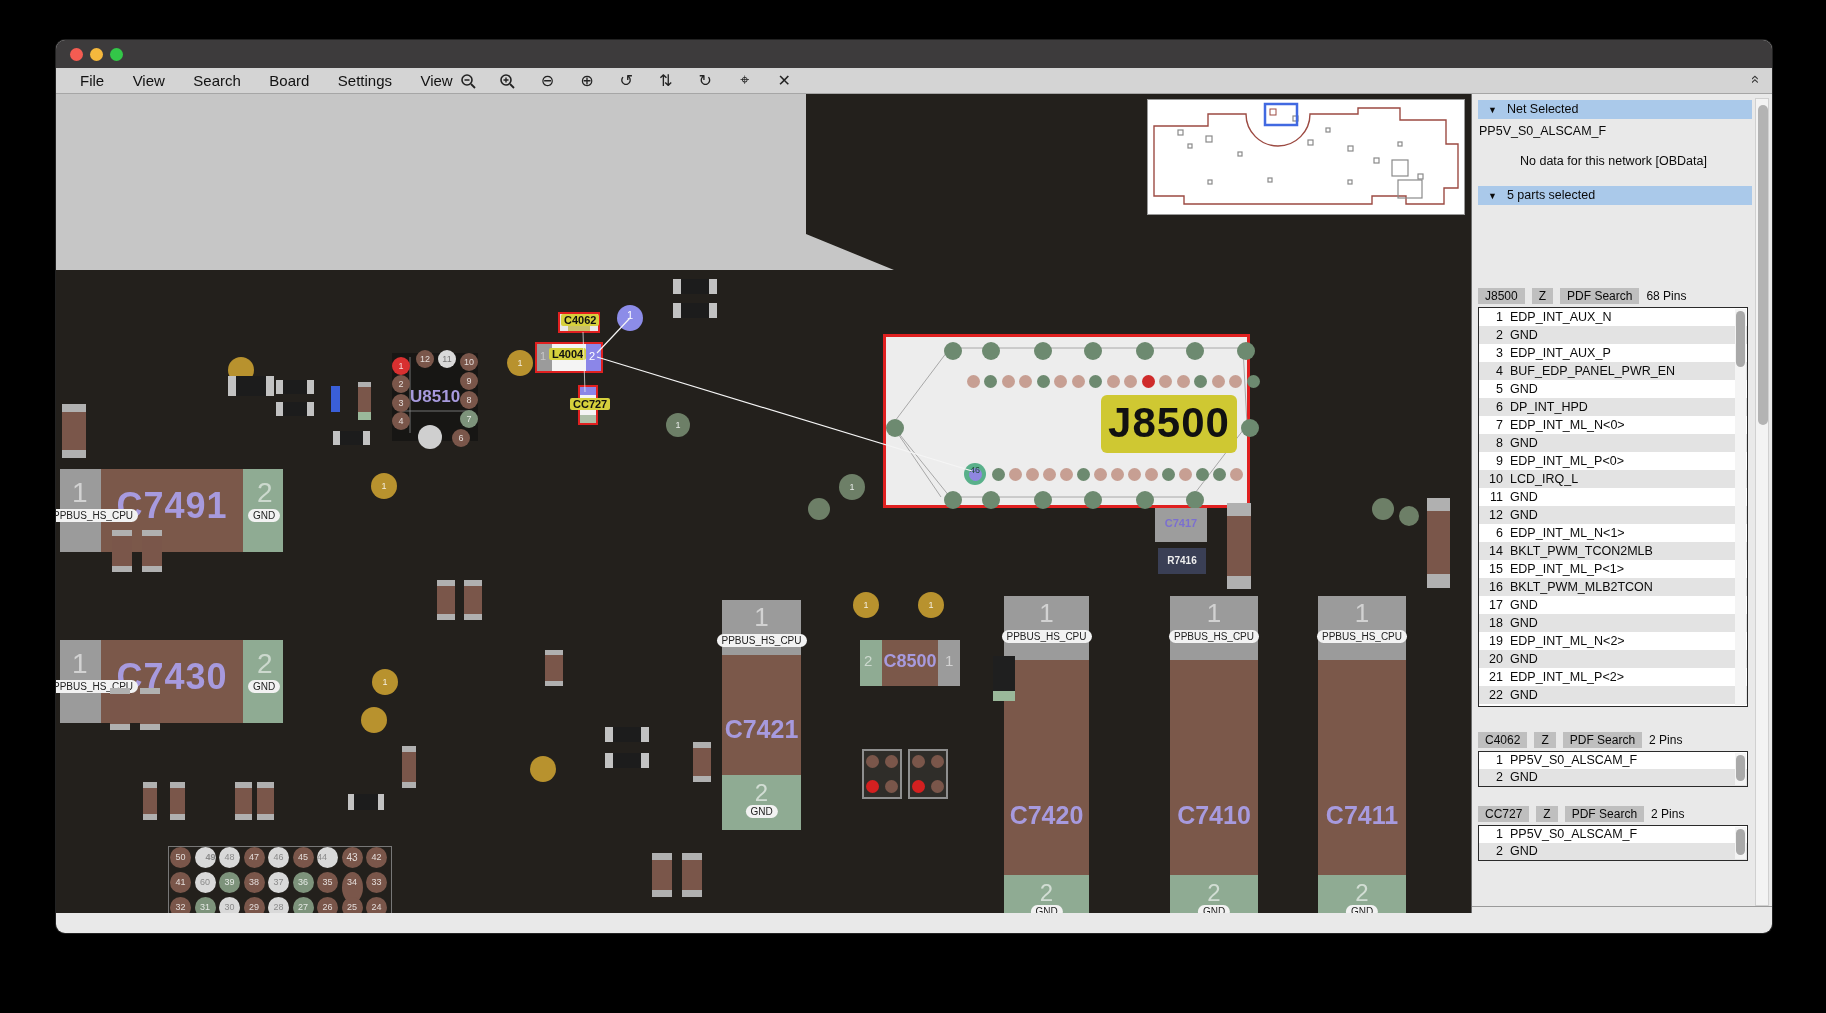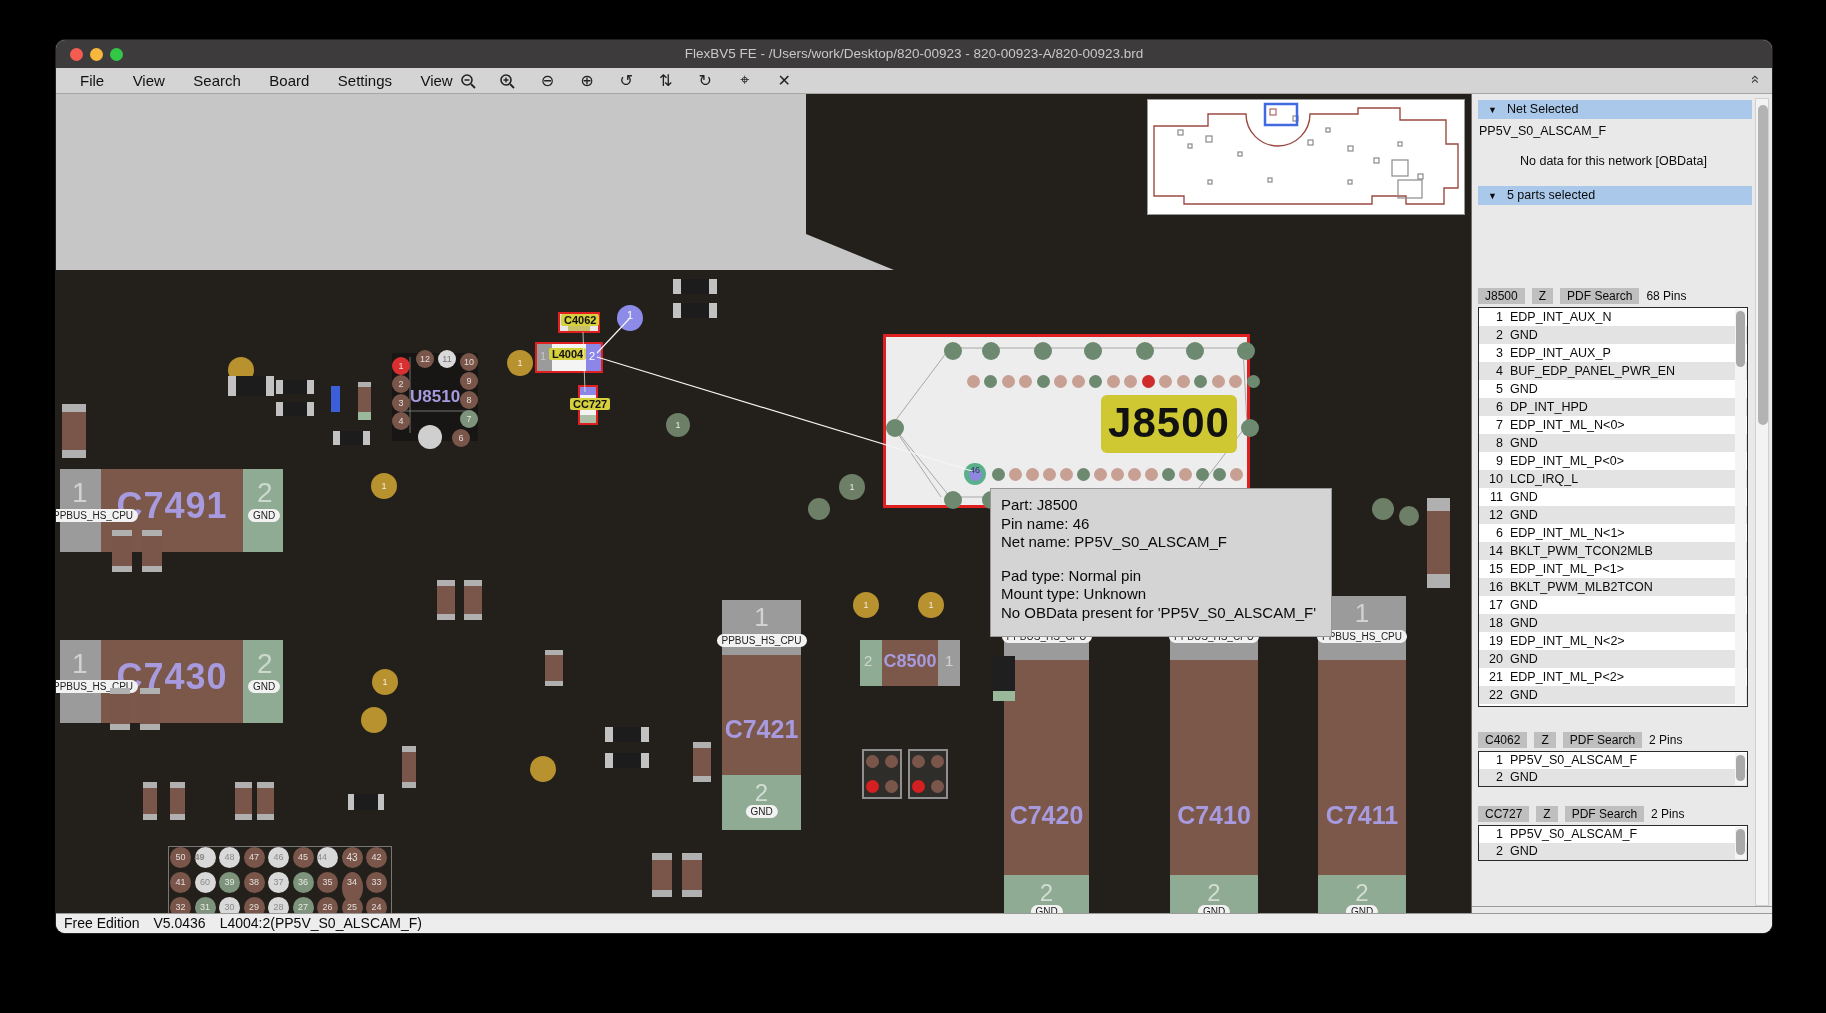--- a/index.html
+++ b/index.html
@@ -83,21 +83,20 @@
 </head>
 <body>
 
 <div id="desktop">
   <div id="win" class="abs">
 
     <div id="titlebar" class="abs">
       <div class="tlight abs" style="left:14px;background:#f45c52;"></div>
       <div class="tlight abs" style="left:34px;background:#f5b83d;"></div>
       <div class="tlight abs" style="left:54px;background:#33c748;"></div>
-      <div id="title-text" class="abs">FlexBV5 FE - /Users/work/Desktop/820-00923 - 820-00923-A/820-00923.brd</div>
     </div>
 
     <div id="menubar" class="abs">
       <span class="menu-item">File</span>
       <span class="menu-item">View</span>
       <span class="menu-item">Search</span>
       <span class="menu-item">Board</span>
       <span class="menu-item">Settings</span>
       <span class="menu-item">View</span>
       <div id="toolbar" class="abs">
@@ -302,29 +301,20 @@
           <div class="lbl abs">46</div>
         </div>
       </div>
 
       <svg class="abs" width="1415" height="819" style="left:0;top:0;pointer-events:none;z-index:5;">
         <line x1="574" y1="224" x2="541" y2="259" stroke="#f5f5f5" stroke-width="1.2"></line>
         <line x1="541" y1="263" x2="916" y2="377" stroke="#f5f5f5" stroke-width="1.2"></line>
         <line x1="527" y1="238" x2="529" y2="298" stroke="rgba(245,245,245,.7)" stroke-width="1"></line>
       </svg>
 
-      <div id="tooltip" class="abs">
-        <div>Part: J8500</div>
-        <div>Pin name: 46</div>
-        <div>Net name: PP5V_S0_ALSCAM_F</div>
-        <div class="tt-gap"></div>
-        <div>Pad type: Normal pin</div>
-        <div>Mount type: Unknown</div>
-        <div>No OBData present for 'PP5V_S0_ALSCAM_F'</div>
-      </div>
 
       <div class="abs" style="left:1099px;top:414px;width:52px;height:34px;background:#9d9d9d;">
         <div class="abs" style="left:0;top:9px;width:52px;text-align:center;font-size:11px;font-weight:bold;color:#7b6fd0;">C7417</div>
       </div>
       <div class="abs" style="left:1102px;top:454px;width:48px;height:26px;background:#3a3f55;">
         <div class="abs" style="left:0;top:7px;width:48px;text-align:center;font-size:10px;font-weight:bold;color:#eee;">R7416</div>
       </div>
 
       <div class="fourpad abs" style="left:806px;top:655px;width:40px;height:50px;">
         <div class="abs" style="left:2px;top:4px;width:13px;height:13px;border-radius:50%;background:#7a564a;"></div>
@@ -334,21 +324,21 @@
       </div>
       <div class="fourpad abs" style="left:852px;top:655px;width:40px;height:50px;">
         <div class="abs" style="left:2px;top:4px;width:13px;height:13px;border-radius:50%;background:#7a564a;"></div>
         <div class="abs" style="left:21px;top:4px;width:13px;height:13px;border-radius:50%;background:#7a564a;"></div>
         <div class="abs" style="left:2px;top:29px;width:13px;height:13px;border-radius:50%;background:#d42020;"></div>
         <div class="abs" style="left:21px;top:29px;width:13px;height:13px;border-radius:50%;background:#7a564a;"></div>
       </div>
 
       <div id="blgrid" class="abs">
           <div style="position: absolute; left: 1px; top: -0.5px; width: 21px; height: 21px; border-radius: 50%; background: rgb(122, 86, 74); text-align: center; font-size: 9px; color: rgba(255, 255, 255, 0.8); line-height: 21px;">50</div>
-          <div style="position: absolute; left: 25.5px; top: -0.5px; width: 21px; height: 21px; border-radius: 50%; background: rgb(217, 217, 217); text-align: left; font-size: 9px; color: rgb(138, 138, 138); line-height: 21px; font-weight: bold;">49</div>
+          <div style="position: absolute; left: 25.5px; top: -0.5px; width: 21px; height: 21px; border-radius: 50%; background: rgb(217, 217, 217); text-align: right; font-size: 9px; color: rgb(138, 138, 138); line-height: 21px; font-weight: bold;">49</div>
           <div style="position: absolute; left: 50px; top: -0.5px; width: 21px; height: 21px; border-radius: 50%; background: rgb(217, 217, 217); text-align: center; font-size: 9px; color: rgb(138, 138, 138); line-height: 21px;">48</div>
           <div style="position: absolute; left: 74.5px; top: -0.5px; width: 21px; height: 21px; border-radius: 50%; background: rgb(122, 86, 74); text-align: center; font-size: 9px; color: rgba(255, 255, 255, 0.8); line-height: 21px;">47</div>
           <div style="position: absolute; left: 99px; top: -0.5px; width: 21px; height: 21px; border-radius: 50%; background: rgb(217, 217, 217); text-align: center; font-size: 9px; color: rgb(138, 138, 138); line-height: 21px;">46</div>
           <div style="position: absolute; left: 123.5px; top: -0.5px; width: 21px; height: 21px; border-radius: 50%; background: rgb(122, 86, 74); text-align: center; font-size: 9px; color: rgba(255, 255, 255, 0.8); line-height: 21px;">45</div>
           <div style="position: absolute; left: 148px; top: -0.5px; width: 21px; height: 21px; border-radius: 50%; background: rgb(217, 217, 217); text-align: left; font-size: 9px; color: rgb(138, 138, 138); line-height: 21px;">44</div>
           <div style="position: absolute; left: 172.5px; top: -0.5px; width: 21px; height: 21px; border-radius: 50%; background: rgb(122, 86, 74); text-align: center; font-size: 10px; color: rgba(255, 255, 255, 0.8); line-height: 21px;">43</div>
           <div style="position: absolute; left: 197px; top: -0.5px; width: 21px; height: 21px; border-radius: 50%; background: rgb(122, 86, 74); text-align: center; font-size: 9px; color: rgba(255, 255, 255, 0.8); line-height: 21px;">42</div>
           <div style="position: absolute; left: 1px; top: 24.5px; width: 21px; height: 21px; border-radius: 50%; background: rgb(122, 86, 74); text-align: center; font-size: 9px; color: rgba(255, 255, 255, 0.8); line-height: 21px;">41</div>
           <div style="position: absolute; left: 25.5px; top: 24.5px; width: 21px; height: 21px; border-radius: 50%; background: rgb(217, 217, 217); text-align: center; font-size: 9px; color: rgb(138, 138, 138); line-height: 21px;">60</div>
           <div style="position: absolute; left: 50px; top: 24.5px; width: 21px; height: 21px; border-radius: 50%; background: rgb(125, 147, 123); text-align: center; font-size: 9px; color: rgba(255, 255, 255, 0.8); line-height: 21px;">39</div>
@@ -502,17 +492,14 @@
               </div>
             </div>
           </div>
         </div>
       <div id="sb-divider" class="abs"></div>
       <div id="sb-scroll" class="abs">
         <div id="sb-thumb" class="abs"></div>
       </div>
     </div>
 
-    <div id="statusbar" class="abs">
-      <span>Free Edition</span><span>V5.0436</span><span>L4004:2(PP5V_S0_ALSCAM_F)</span>
-    </div>
   </div>
 </div>
 
 </body></html>

